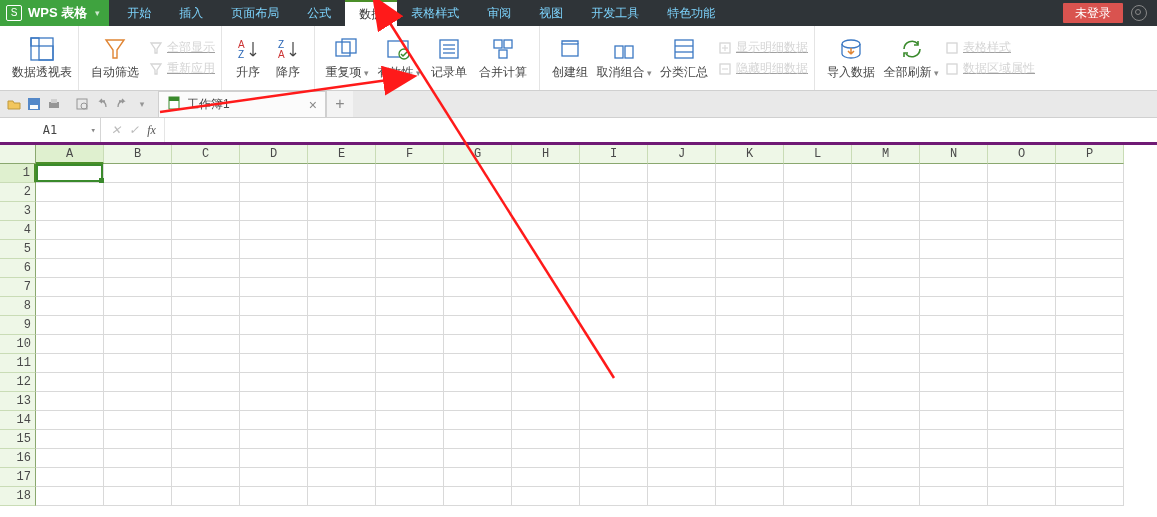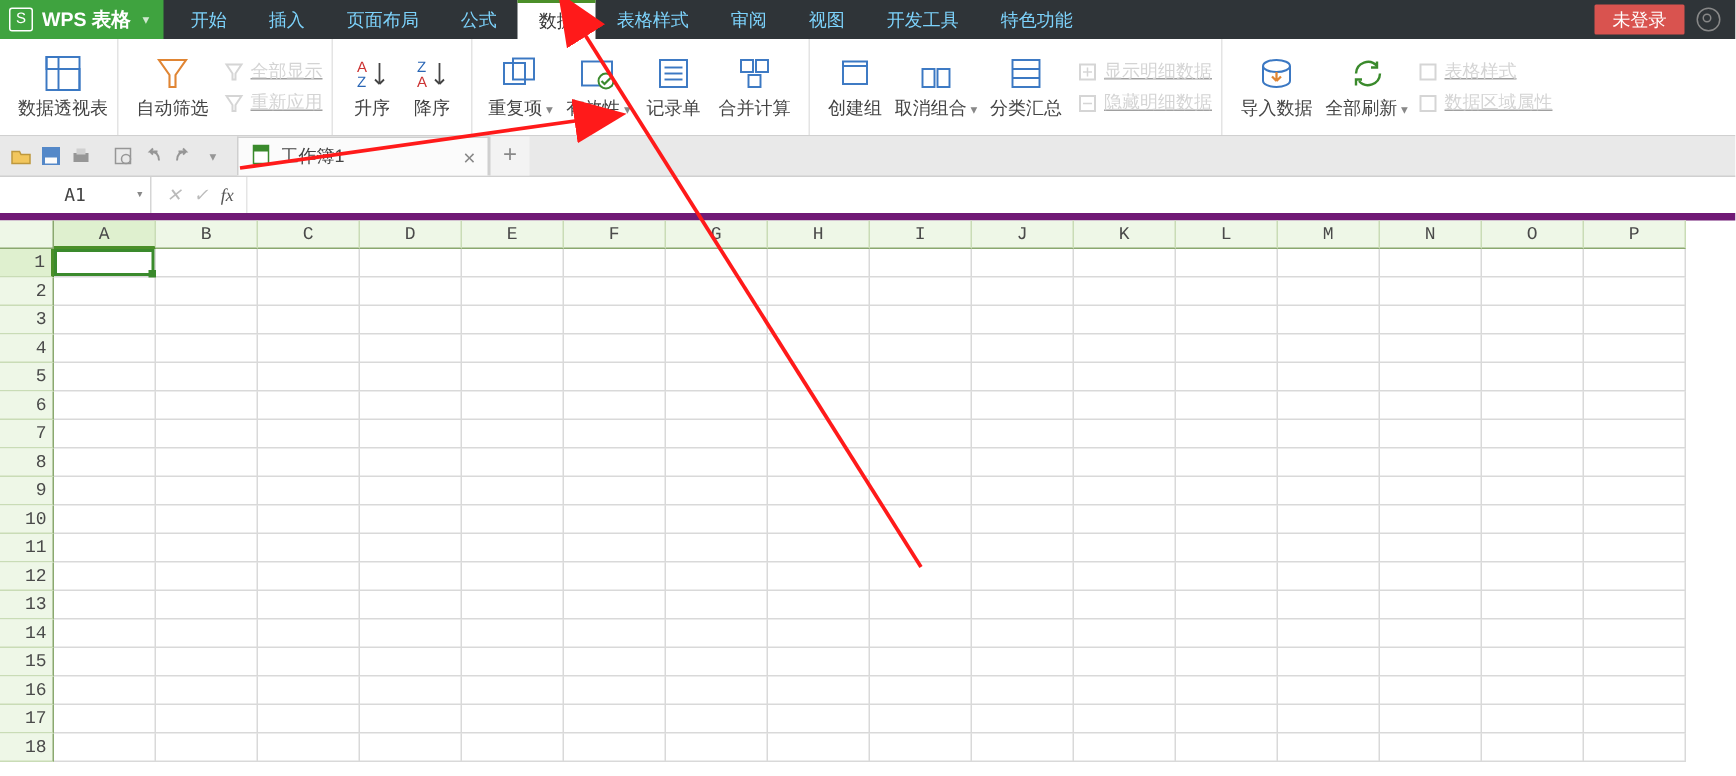--- a/index.html
+++ b/index.html
@@ -185,21 +185,21 @@
     width:26px;display:flex;align-items:center;justify-content:center;font-size:16px;color:#888;
     border-left:1px solid #d0d0d0;
     background:#f3f3f3;
   }
 
   
   .formula-bar{
     height:24px;
     display:flex;
     align-items:center;
-    border-bottom:5px solid #701a75;
+    border-bottom:3px solid #701a75;
     background:#fff;
   }
   .name-box{
     width:100px;height:100%;
     border-right:1px solid #d5d5d5;
     display:flex;align-items:center;justify-content:center;
     font-family:monospace;
     font-size:12px;
     position:relative;
   }

